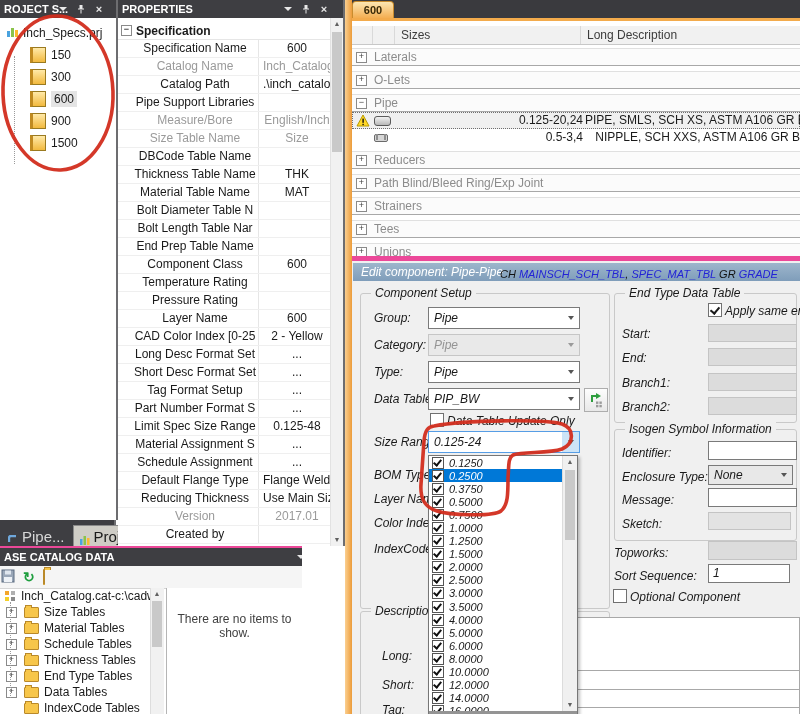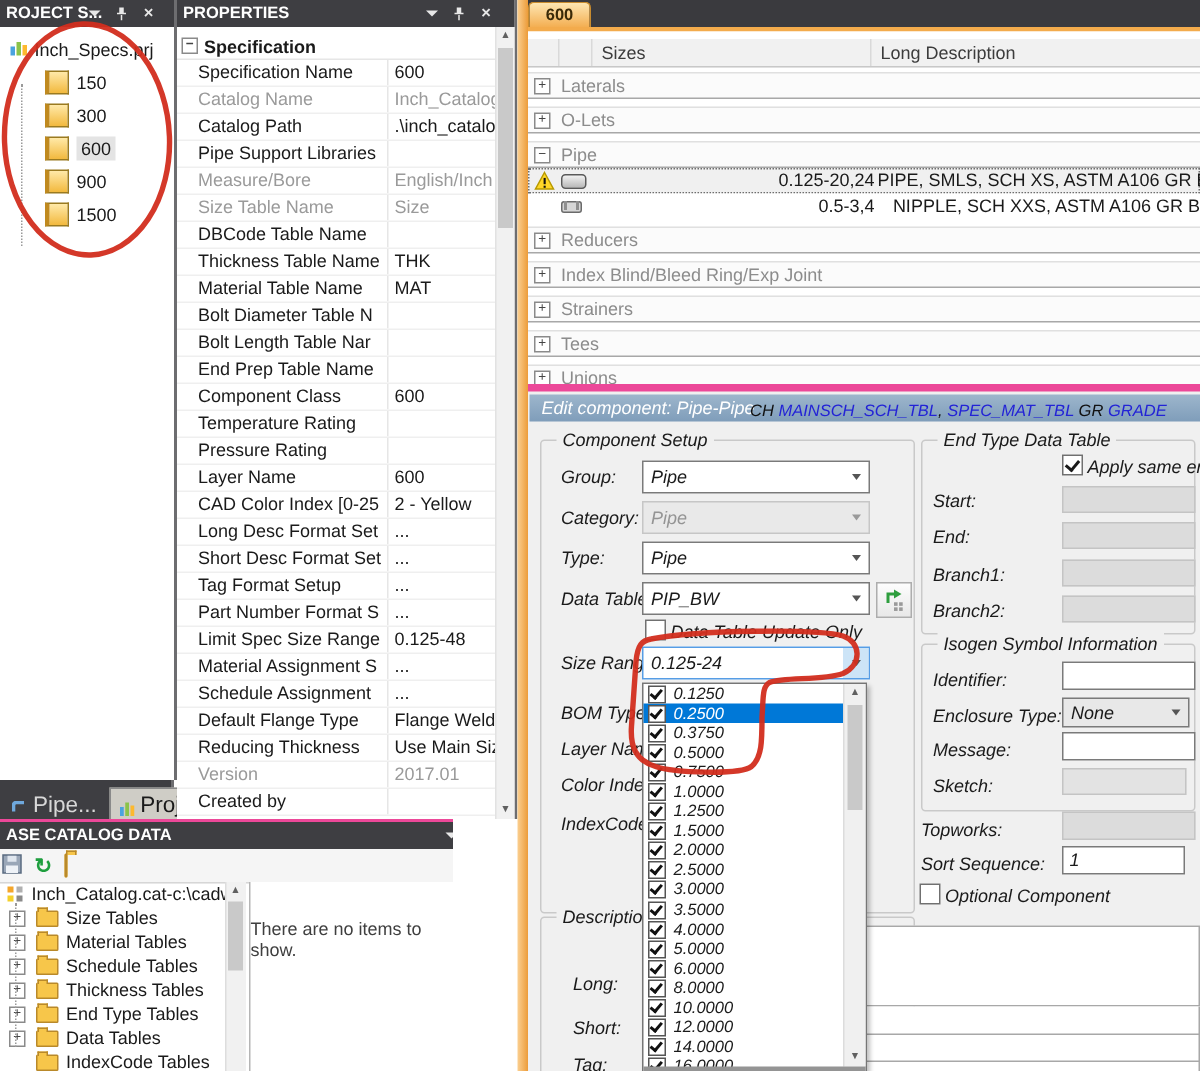--- a/index.html
+++ b/index.html
@@ -27,40 +27,40 @@
   
   #left-tabs{left:0;top:520px;width:116px;height:26px;background:#3e3e42;border-right:2px solid #6d6d70;display:flex;align-items:flex-end;padding-left:2px;box-sizing:border-box;}
   .ltab{height:20px;display:flex;align-items:center;padding:0 6px;font-size:15px;margin-right:2px;cursor:pointer;}
   .ltab .tico{width:10px;height:10px;margin-right:4px;flex:none;}
   #ltab-pipe{color:#d8d8d8;}
   #ltab-proj{background:#cfcdc6;border:1px solid #8a8a8a;border-bottom:none;color:#1a1a1a;}
 
   
   #props-panel{left:118px;top:0;width:227px;height:546px;background:#fff;border-right:2px solid #6d6d70;box-sizing:border-box;}
   #prop-grid{position:absolute;left:0;top:18px;right:12px;bottom:0;overflow:hidden;padding-top:4px;}
-  .prow{display:flex;height:17px;line-height:16px;border-bottom:1px solid #efefef;overflow:hidden;}
+  .prow{display:flex;height:17px;line-height:16px;border-bottom:1px solid #efefef;overflow:hidden;text-align:center;}
   .prow .pl{width:126px;flex:none;padding-left:14px;border-right:1px solid #e6e6e6;white-space:nowrap;overflow:hidden;}
   .prow .pv{flex:1;padding-left:4px;white-space:nowrap;overflow:hidden;}
   .prow.ro .pl,.prow.ro .pv{color:#9a9a9a;}
   .pgroup{display:flex;height:17px;line-height:16px;font-weight:bold;border-bottom:1px solid #e6e6e6;align-items:center;}
   .expander{width:9px;height:9px;border:1px solid #8a8a8a;background:#fff;font-size:9px;line-height:7px;text-align:center;color:#444;flex:none;margin:0 4px 0 3px;cursor:pointer;}
   .vscroll{position:absolute;top:18px;right:0;width:12px;bottom:0;background:#f1f1f1;border-left:1px solid #e2e2e2;}
   .varrow{position:absolute;left:0;width:12px;height:12px;font-size:7px;color:#606060;text-align:center;line-height:12px;cursor:pointer;}
   .vthumb{position:absolute;left:1px;width:10px;background:#c9c9c9;cursor:pointer;}
 
   
   #catalog-panel{left:0;top:546px;width:302px;height:168px;background:#fff;border-top:2px solid #ec4899;box-sizing:border-box;}
   #cat-toolbar{position:absolute;left:0;right:0;top:18px;height:22px;background:#f5f5f5;border-bottom:1px solid #d6d6d6;display:flex;align-items:center;padding-left:4px;gap:8px;}
   #cat-tree{position:absolute;left:0;top:40px;width:150px;bottom:0;overflow:hidden;}
   .crow{height:16px;display:flex;align-items:center;white-space:nowrap;overflow:hidden;font-size:12px;}
   .folder{width:13px;height:9px;background:#f7c64a;border:1px solid #b9892a;border-radius:1px;position:relative;margin:0 5px 0 3px;flex:none;}
   .folder::before{content:"";position:absolute;left:0;top:-3px;width:5px;height:2px;background:#f7c64a;border:1px solid #b9892a;border-bottom:none;}
   #cat-scroll{position:absolute;left:150px;top:40px;width:13px;bottom:0;background:#f1f1f1;border-left:1px solid #ddd;}
   #cat-empty{position:absolute;left:166px;top:40px;right:0;bottom:0;background:#fff;border-left:1px solid #b5b5b5;}
-  #cat-empty .msg{margin-top:24px;text-align:left;color:#3f3f3f;font-size:12px;}
+  #cat-empty .msg{margin-top:24px;text-align:center;color:#3f3f3f;font-size:12px;}
 
   
   #spec-window{left:345px;top:0;width:455px;height:714px;background:#fff;}
   #orange-strip{position:absolute;left:0;top:0;width:7px;height:714px;background:linear-gradient(90deg,#fbcf90,#ec9c3a);}
   #tabstrip{position:absolute;left:7px;right:0;top:0;height:18px;background:#3a3a3e;}
   #doc-tab{position:absolute;left:0;top:1px;width:40px;height:17px;background:linear-gradient(180deg,#fde6b2,#f3ab4c);color:#3a2a08;font-size:11px;font-weight:bold;text-align:center;line-height:17px;border-radius:4px 4px 0 0;border:1px solid #c98c2e;border-bottom:none;cursor:pointer;}
   #tab-underline{position:absolute;left:7px;right:0;top:18px;height:3px;background:#f3ab4c;}
 
   
   #spec-table{position:absolute;left:7px;right:0;top:21px;height:235px;overflow:hidden;background:#fff;}
@@ -493,21 +493,21 @@
           </div>
           <div style="margin-bottom: 5px;">
             <div class="grp">
     <span class="expander">+</span>
     <span>Reducers</span>
   </div>
           </div>
           <div style="margin-bottom: 5px;">
             <div class="grp">
     <span class="expander">+</span>
-    <span>Index Blind/Bleed Ring/Exp Joint</span>
+    <span>Path Blind/Bleed Ring/Exp Joint</span>
   </div>
           </div>
           <div style="margin-bottom: 5px;">
             <div class="grp">
     <span class="expander">+</span>
     <span>Strainers</span>
   </div>
           </div>
           <div style="margin-bottom: 5px;">
             <div class="grp">

